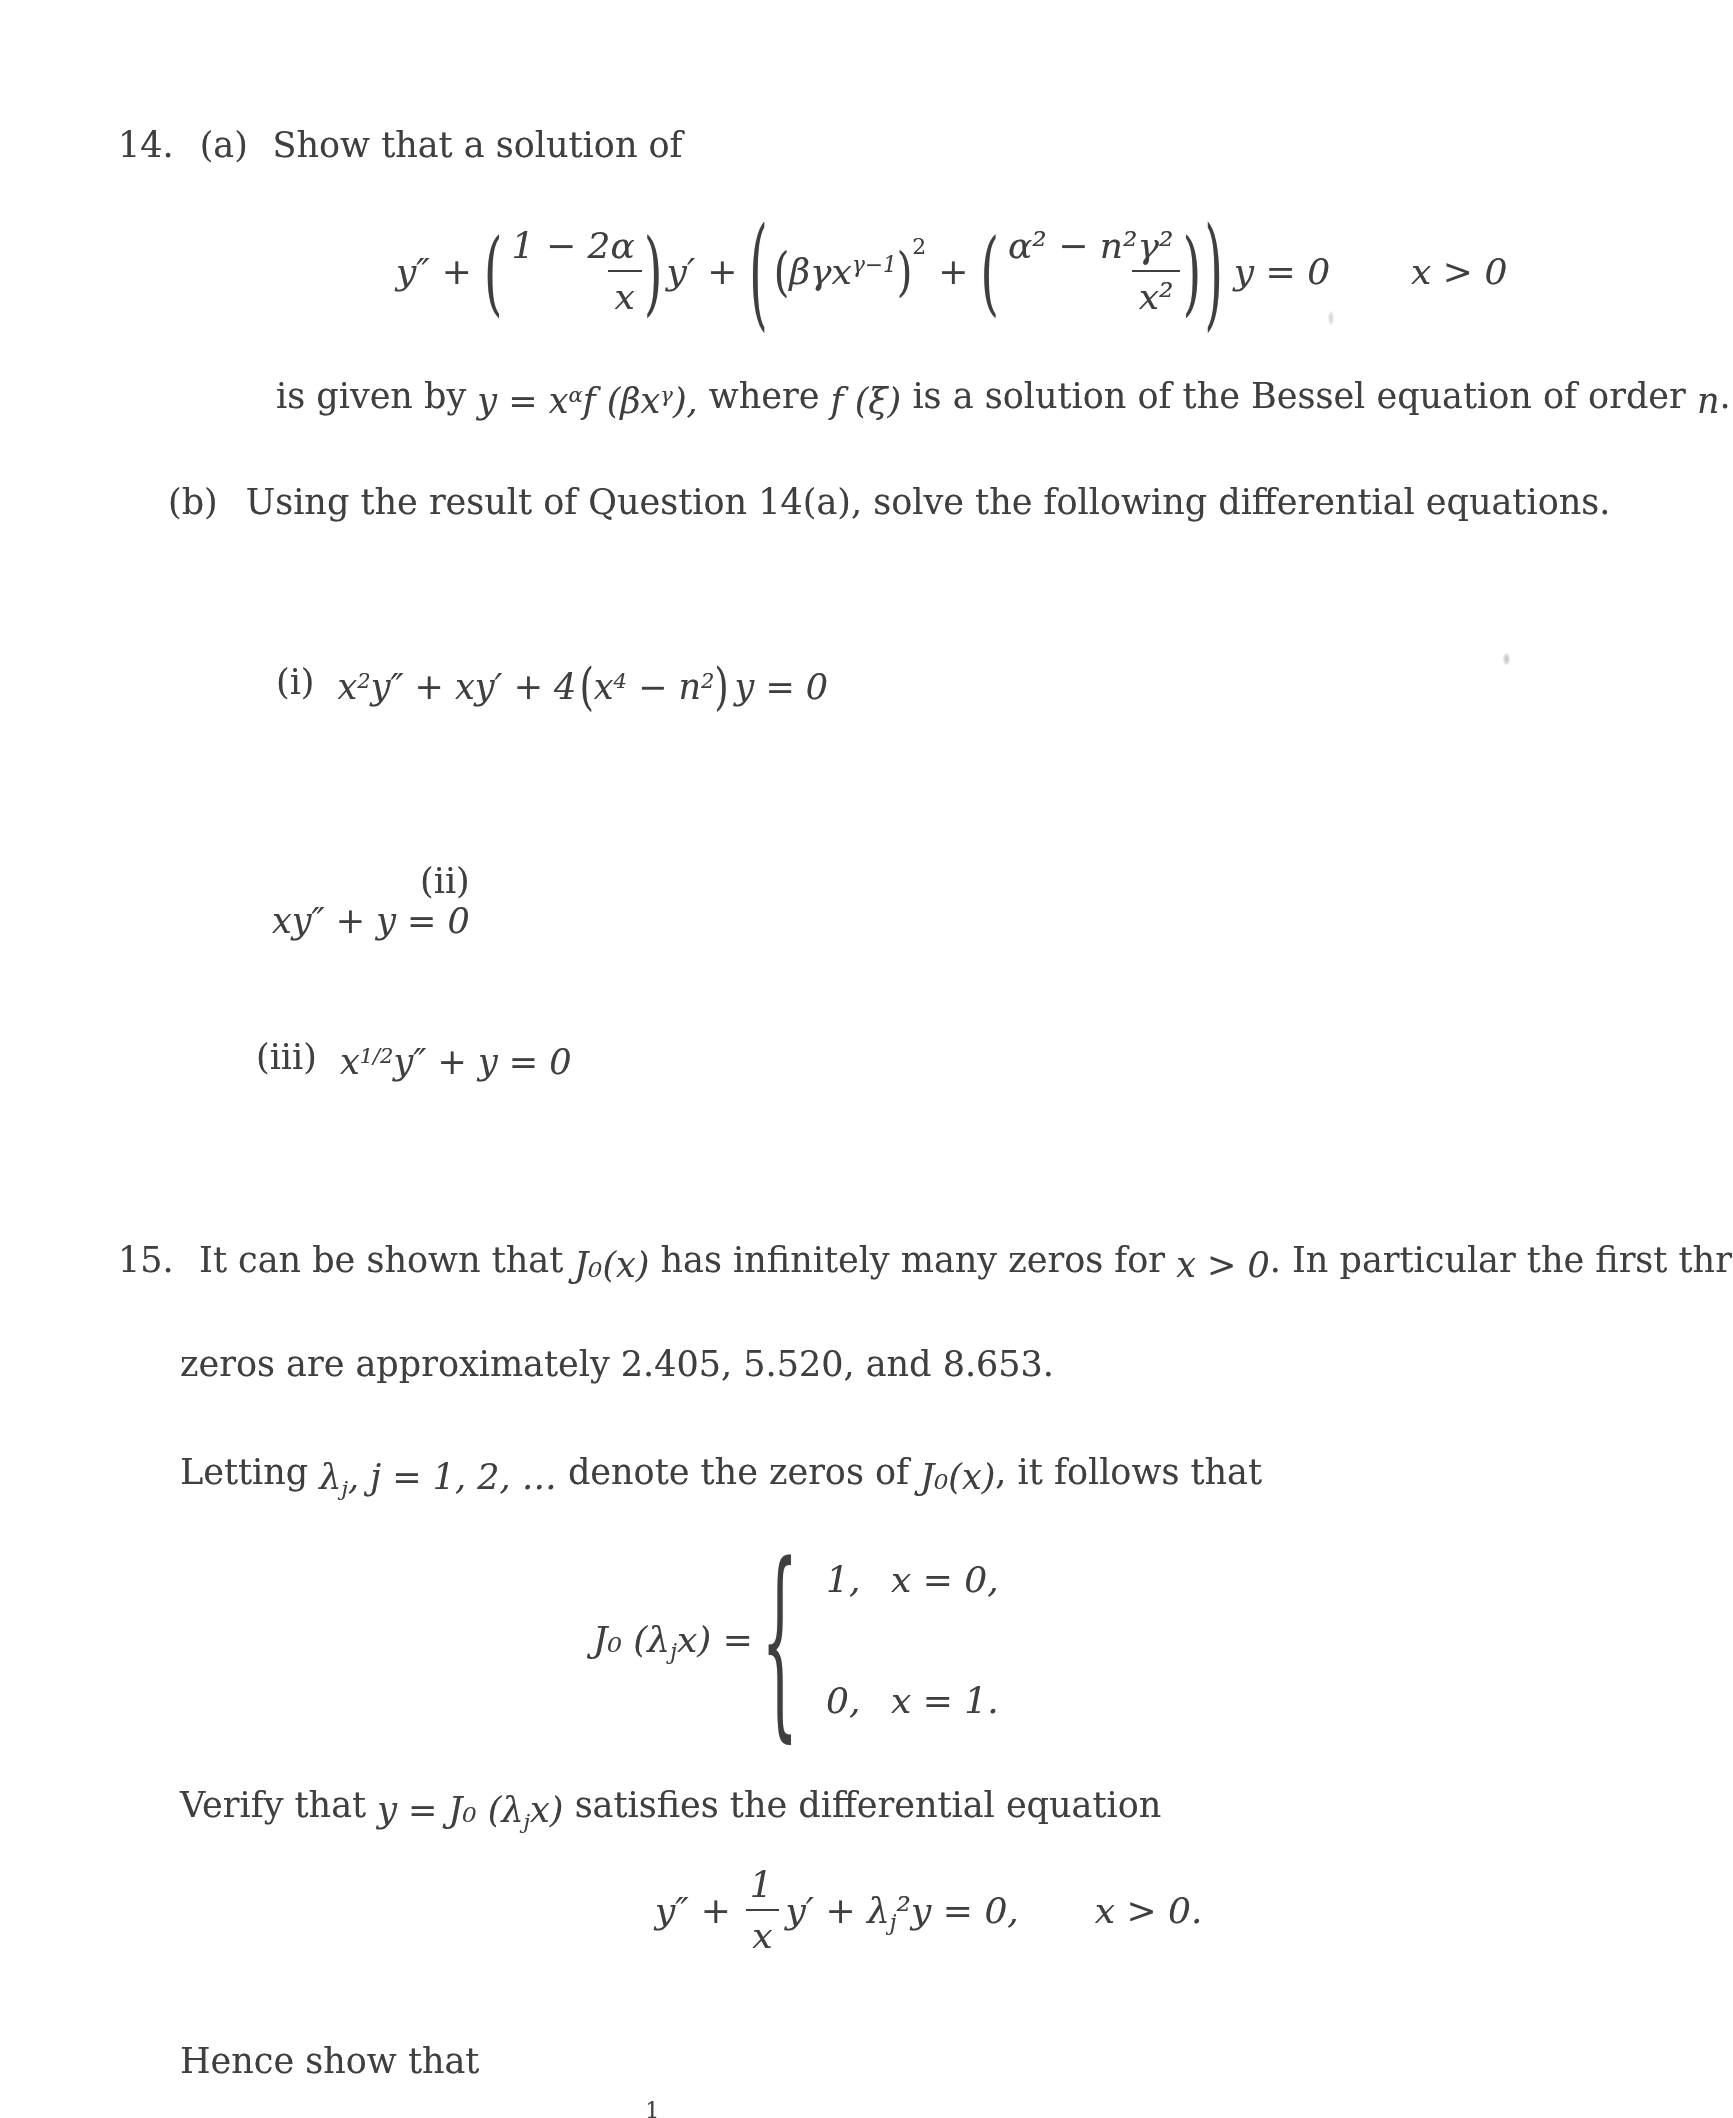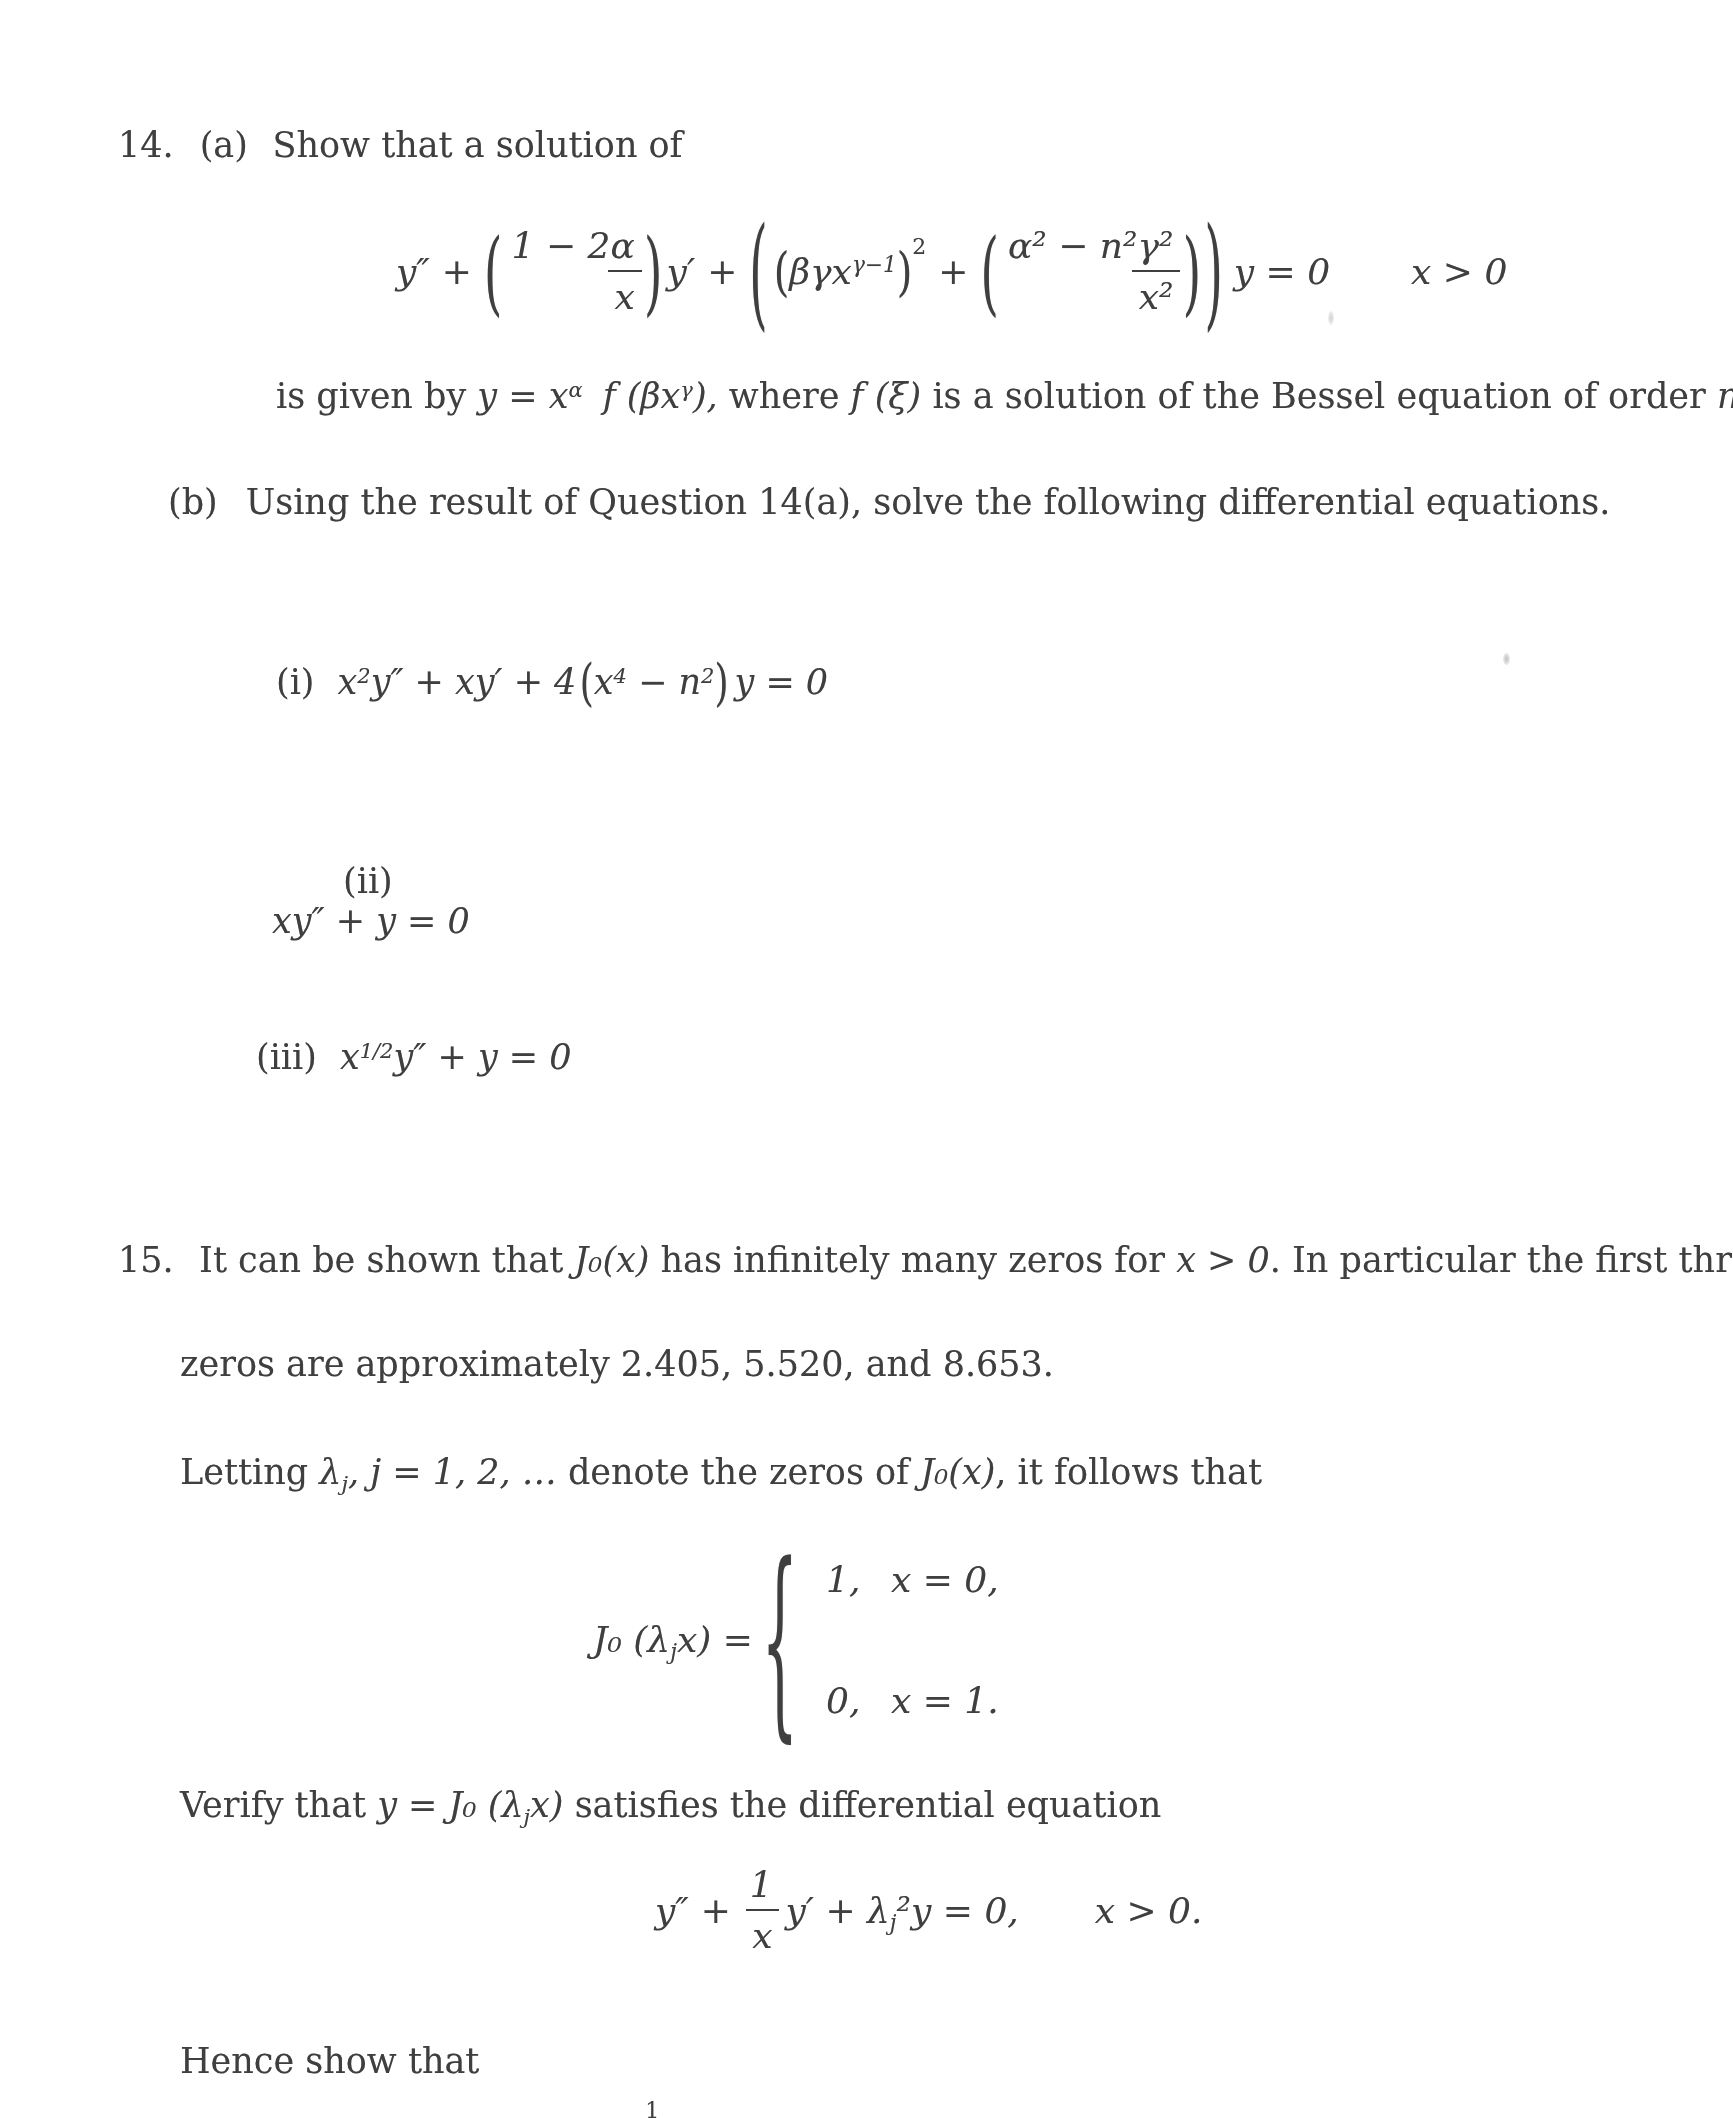--- a/index.html
+++ b/index.html
@@ -10,21 +10,21 @@
     overflow: hidden;
     position: relative;
     font-family: "DejaVu Serif", "Liberation Serif", serif;
     color: #3f3f3f;
   }
   .page { position: absolute; inset: 0; background: #ffffff; }
 
   .line {
     position: absolute;
     display: flex;
-    align-items: center;
+    align-items: flex-end;
     white-space: pre;
     font-size: 35px;
     line-height: 1.25;
     text-shadow: 0 0 0.6px rgba(63,63,63,.38);
   }
   .mrow {
     position: absolute;
     display: flex;
     align-items: center;
     white-space: pre;
@@ -95,21 +95,21 @@
       <span class="den">x²</span>
     </span>
     <span class="par" style="font-size:47px; transform:scaleY(1.95);">)</span>
     <span class="par" style="font-size:47px; transform:scaleY(2.6); margin-left:3.4px">)</span>
     <span class="run it" style="margin-left:11px">y = 0</span>
     <span class="run it" style="margin-left:81px">x &gt; 0</span>
   </div>
 
   <div class="line" style="left:276px; top:375px;">
     <span class="rm">is given by </span>
-    <span class="run it"><span>y = x</span><span class="sp">α</span><span style="margin-left:20px">f (βx</span><span class="sp">γ</span><span>),</span></span>
+    <span class="run it"><span>y = x</span><span class="sp">α</span><span style="margin-left:0">f (βx</span><span class="sp">γ</span><span>),</span></span>
     <span class="rm"> where </span>
     <span class="run it">f (ξ)</span>
     <span class="rm"> is a solution of the Bessel equation of order </span>
     <span class="run it">n</span>
     <span class="rm">.</span>
   </div>
 
   <div class="line" style="left:168px; top:481px;">
     <span class="rm">(b)</span>
     <span class="rm" style="margin-left:28px">Using the result of Question 14(a), solve the following differential equations.</span>

